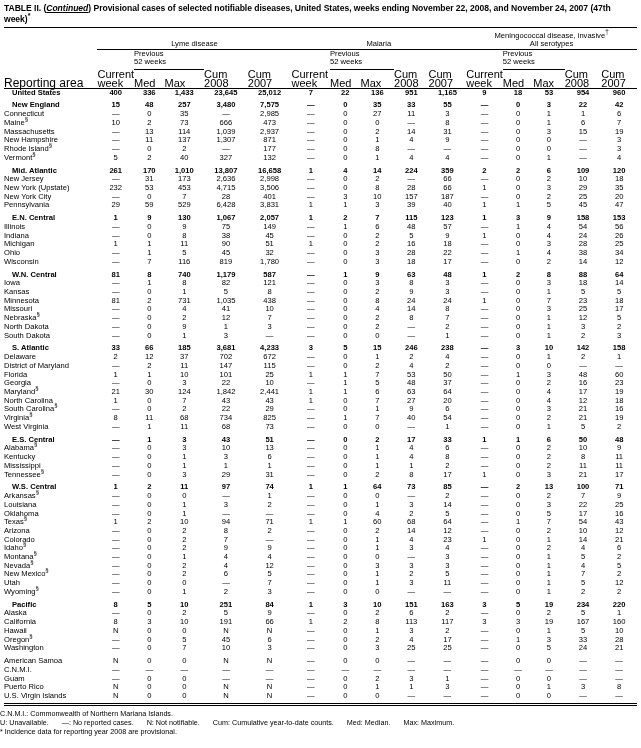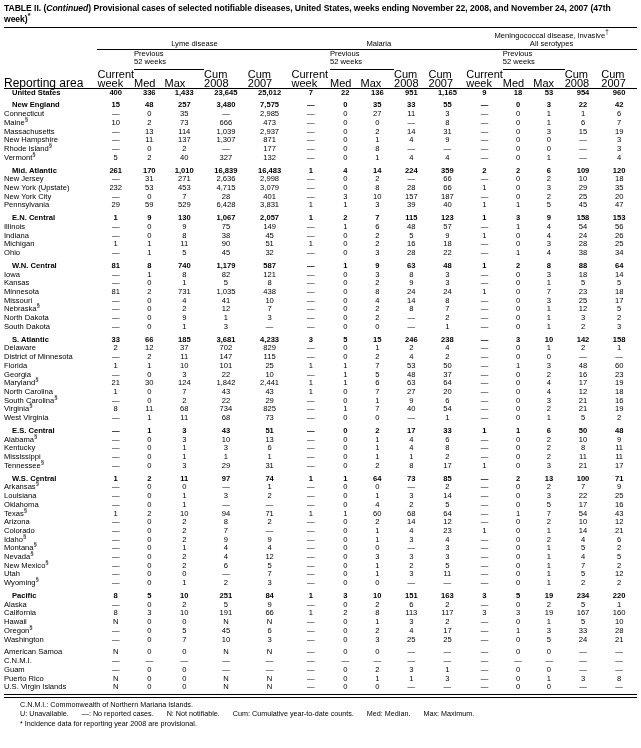--- a/index.html
+++ b/index.html
@@ -26,20 +26,21 @@
   .title {
     font-size: 8.6px;
     font-weight: bold;
     line-height: 11.4px;
     padding: 3px 4px 0 4px;
     letter-spacing: -0.05px;
   }
   .title .cont {
     font-style: italic;
     font-weight: bold;
+    text-decoration: underline;
   }
   .title sup {
     font-size: 7px;
     vertical-align: super;
     line-height: 0;
   }
 
   
   table.main {
     border-collapse: collapse;
@@ -100,21 +101,21 @@
   tr.grp-gap td { padding-top: 4.2px; }
 
   sup.fn {
     font-size: 6px;
     vertical-align: super;
     line-height: 0;
   }
 
   
   .footnotes {
-    margin: 0 20px;
+    margin: 0 0;
     font-size: 7.2px;
     line-height: 9.3px;
     padding-top: 2.5px;
   }
   .footnotes div { white-space: nowrap; }
   .fn-spaced span { margin-right: 13px; }
   .footnotes .sym {
     font-size: 7px;
   }
 
@@ -376,58 +377,58 @@
           <td class="num">0</td>
           <td class="num">1</td>
           <td class="num">—</td>
           <td class="num">4</td>
         </tr>
         <tr class=" boldrow grp-gap">
           <td class="area bold">Mid. Atlantic</td>
           <td class="num">261</td>
           <td class="num">170</td>
           <td class="num">1,010</td>
-          <td class="num">16,839</td>
-          <td class="num">16,483</td>
+          <td class="num">13,807</td>
+          <td class="num">16,658</td>
           <td class="num">1</td>
           <td class="num">4</td>
           <td class="num">14</td>
           <td class="num">224</td>
           <td class="num">359</td>
           <td class="num">2</td>
           <td class="num">2</td>
           <td class="num">6</td>
           <td class="num">109</td>
           <td class="num">120</td>
         </tr>
         <tr>
           <td class="area">New Jersey</td>
           <td class="num">—</td>
           <td class="num">31</td>
-          <td class="num">271</td>
+          <td class="num">173</td>
           <td class="num">2,636</td>
           <td class="num">2,998</td>
           <td class="num">—</td>
           <td class="num">0</td>
           <td class="num">2</td>
           <td class="num">—</td>
           <td class="num">66</td>
           <td class="num">—</td>
           <td class="num">0</td>
           <td class="num">2</td>
           <td class="num">10</td>
           <td class="num">18</td>
         </tr>
         <tr>
           <td class="area">New York (Upstate)</td>
           <td class="num">232</td>
           <td class="num">53</td>
           <td class="num">453</td>
           <td class="num">4,715</td>
-          <td class="num">3,079</td>
+          <td class="num">3,506</td>
           <td class="num">—</td>
           <td class="num">0</td>
           <td class="num">8</td>
           <td class="num">28</td>
           <td class="num">66</td>
           <td class="num">1</td>
           <td class="num">0</td>
           <td class="num">3</td>
           <td class="num">29</td>
           <td class="num">35</td>
@@ -550,20 +551,38 @@
           <td class="num">—</td>
           <td class="num">0</td>
           <td class="num">3</td>
           <td class="num">28</td>
           <td class="num">22</td>
           <td class="num">—</td>
           <td class="num">1</td>
           <td class="num">4</td>
           <td class="num">38</td>
           <td class="num">34</td>
+        </tr>
+        <tr>
+          <td class="area">Wisconsin</td>
+          <td class="num">—</td>
+          <td class="num">7</td>
+          <td class="num">116</td>
+          <td class="num">819</td>
+          <td class="num">1,780</td>
+          <td class="num">—</td>
+          <td class="num">0</td>
+          <td class="num">3</td>
+          <td class="num">18</td>
+          <td class="num">17</td>
+          <td class="num">—</td>
+          <td class="num">0</td>
+          <td class="num">2</td>
+          <td class="num">14</td>
+          <td class="num">12</td>
         </tr>
         <tr class=" boldrow grp-gap">
           <td class="area bold">W.N. Central</td>
           <td class="num">81</td>
           <td class="num">8</td>
           <td class="num">740</td>
           <td class="num">1,179</td>
           <td class="num">587</td>
           <td class="num">—</td>
           <td class="num">1</td>
@@ -719,34 +738,34 @@
           <td class="num">10</td>
           <td class="num">142</td>
           <td class="num">158</td>
         </tr>
         <tr>
           <td class="area">Delaware</td>
           <td class="num">2</td>
           <td class="num">12</td>
           <td class="num">37</td>
           <td class="num">702</td>
-          <td class="num">829</td>
-          <td class="num">—</td>
-          <td class="num">0</td>
-          <td class="num">1</td>
-          <td class="num">2</td>
-          <td class="num">4</td>
-          <td class="num">—</td>
-          <td class="num">0</td>
-          <td class="num">1</td>
-          <td class="num">2</td>
-          <td class="num">1</td>
-        </tr>
-        <tr>
-          <td class="area">District of Minnesota</td>
+          <td class="num">672</td>
+          <td class="num">—</td>
+          <td class="num">0</td>
+          <td class="num">1</td>
+          <td class="num">2</td>
+          <td class="num">4</td>
+          <td class="num">—</td>
+          <td class="num">0</td>
+          <td class="num">1</td>
+          <td class="num">2</td>
+          <td class="num">1</td>
+        </tr>
+        <tr>
+          <td class="area">District of Maryland</td>
           <td class="num">—</td>
           <td class="num">2</td>
           <td class="num">11</td>
           <td class="num">147</td>
           <td class="num">115</td>
           <td class="num">—</td>
           <td class="num">0</td>
           <td class="num">2</td>
           <td class="num">4</td>
           <td class="num">2</td>

